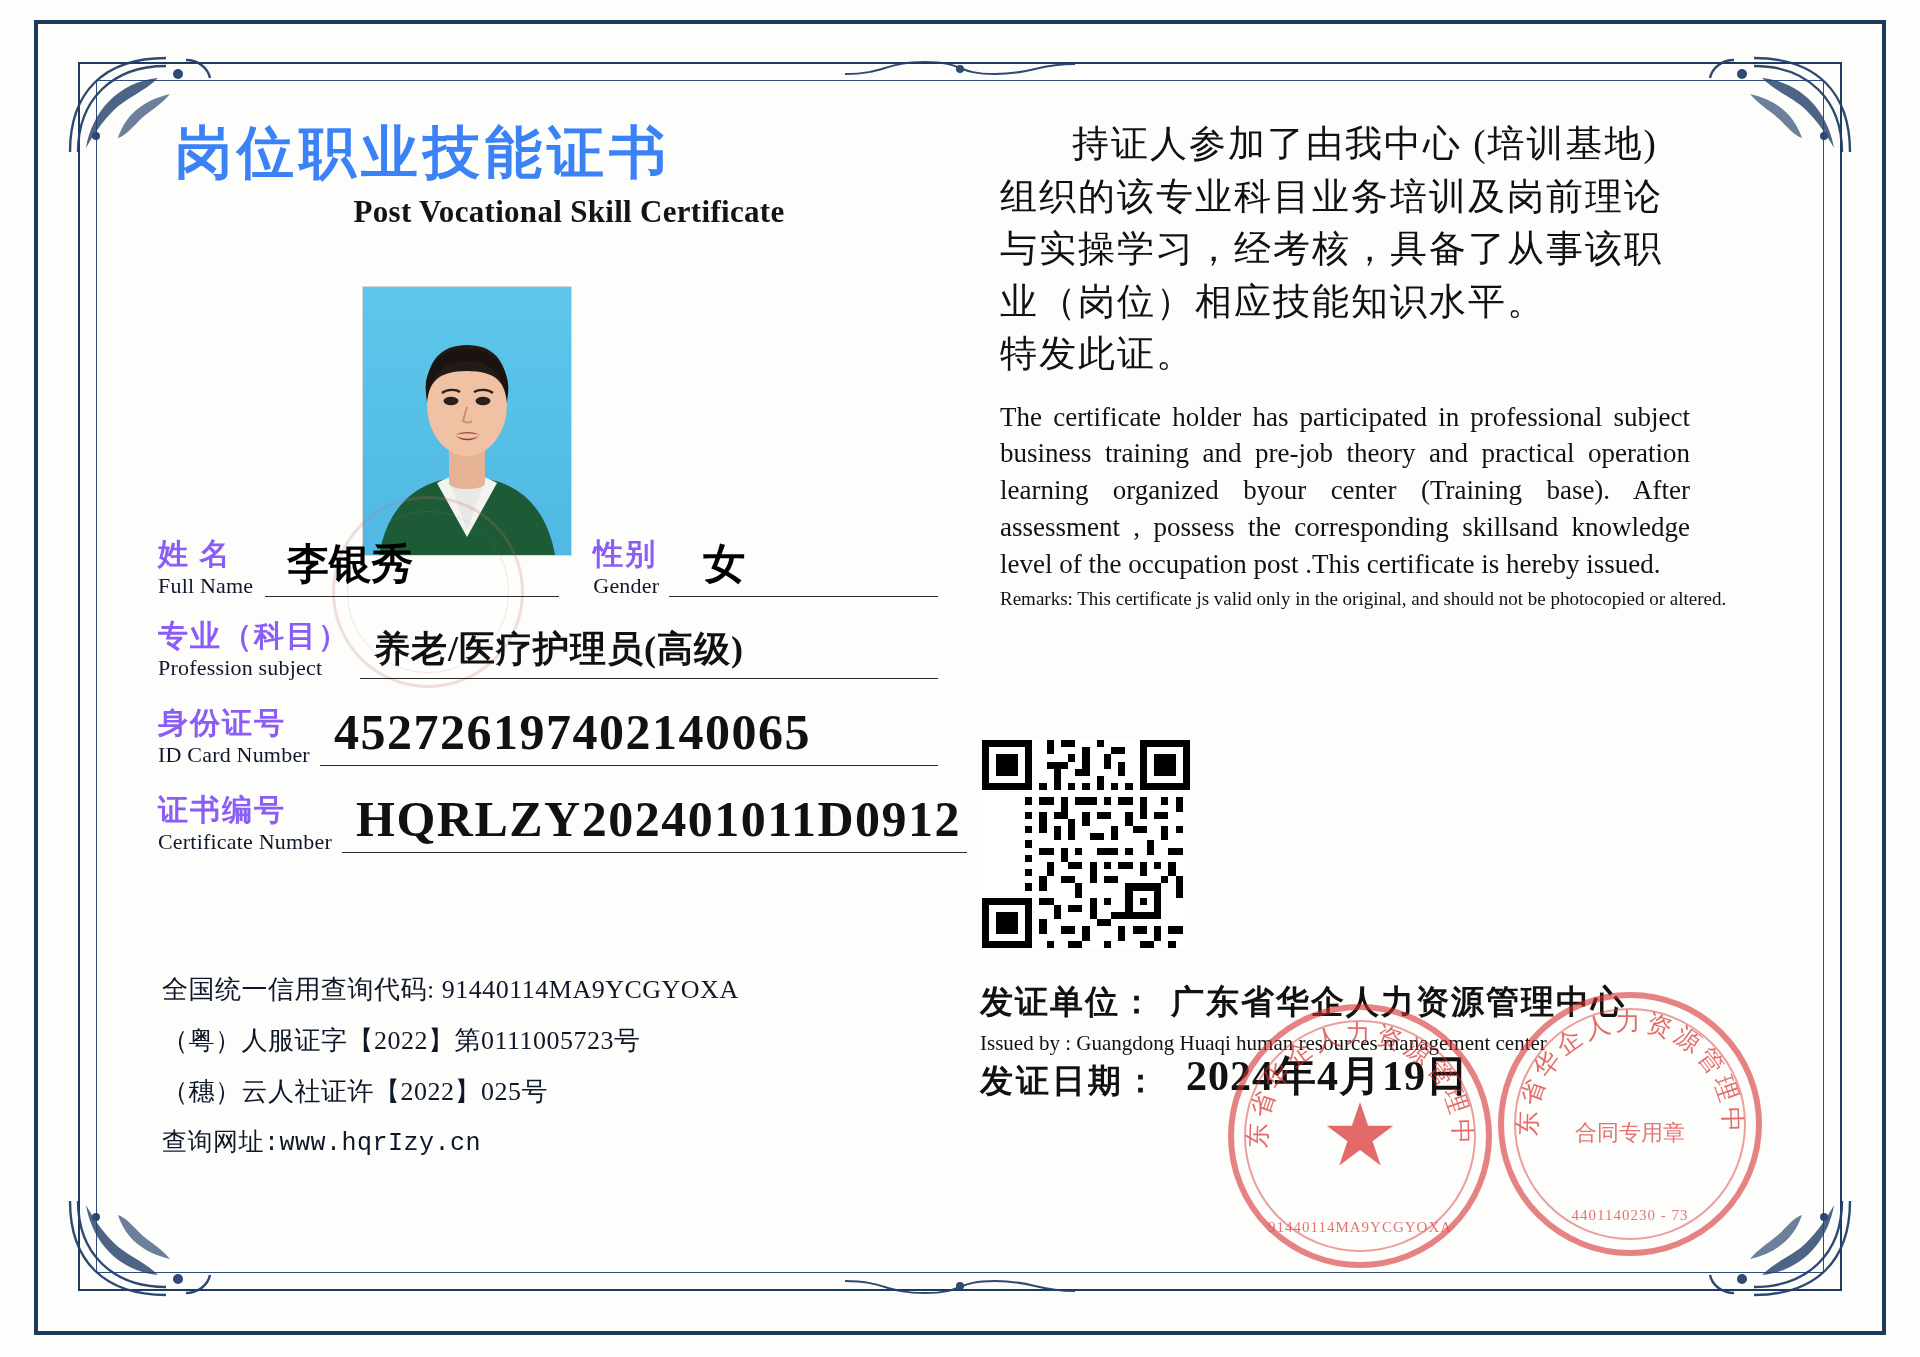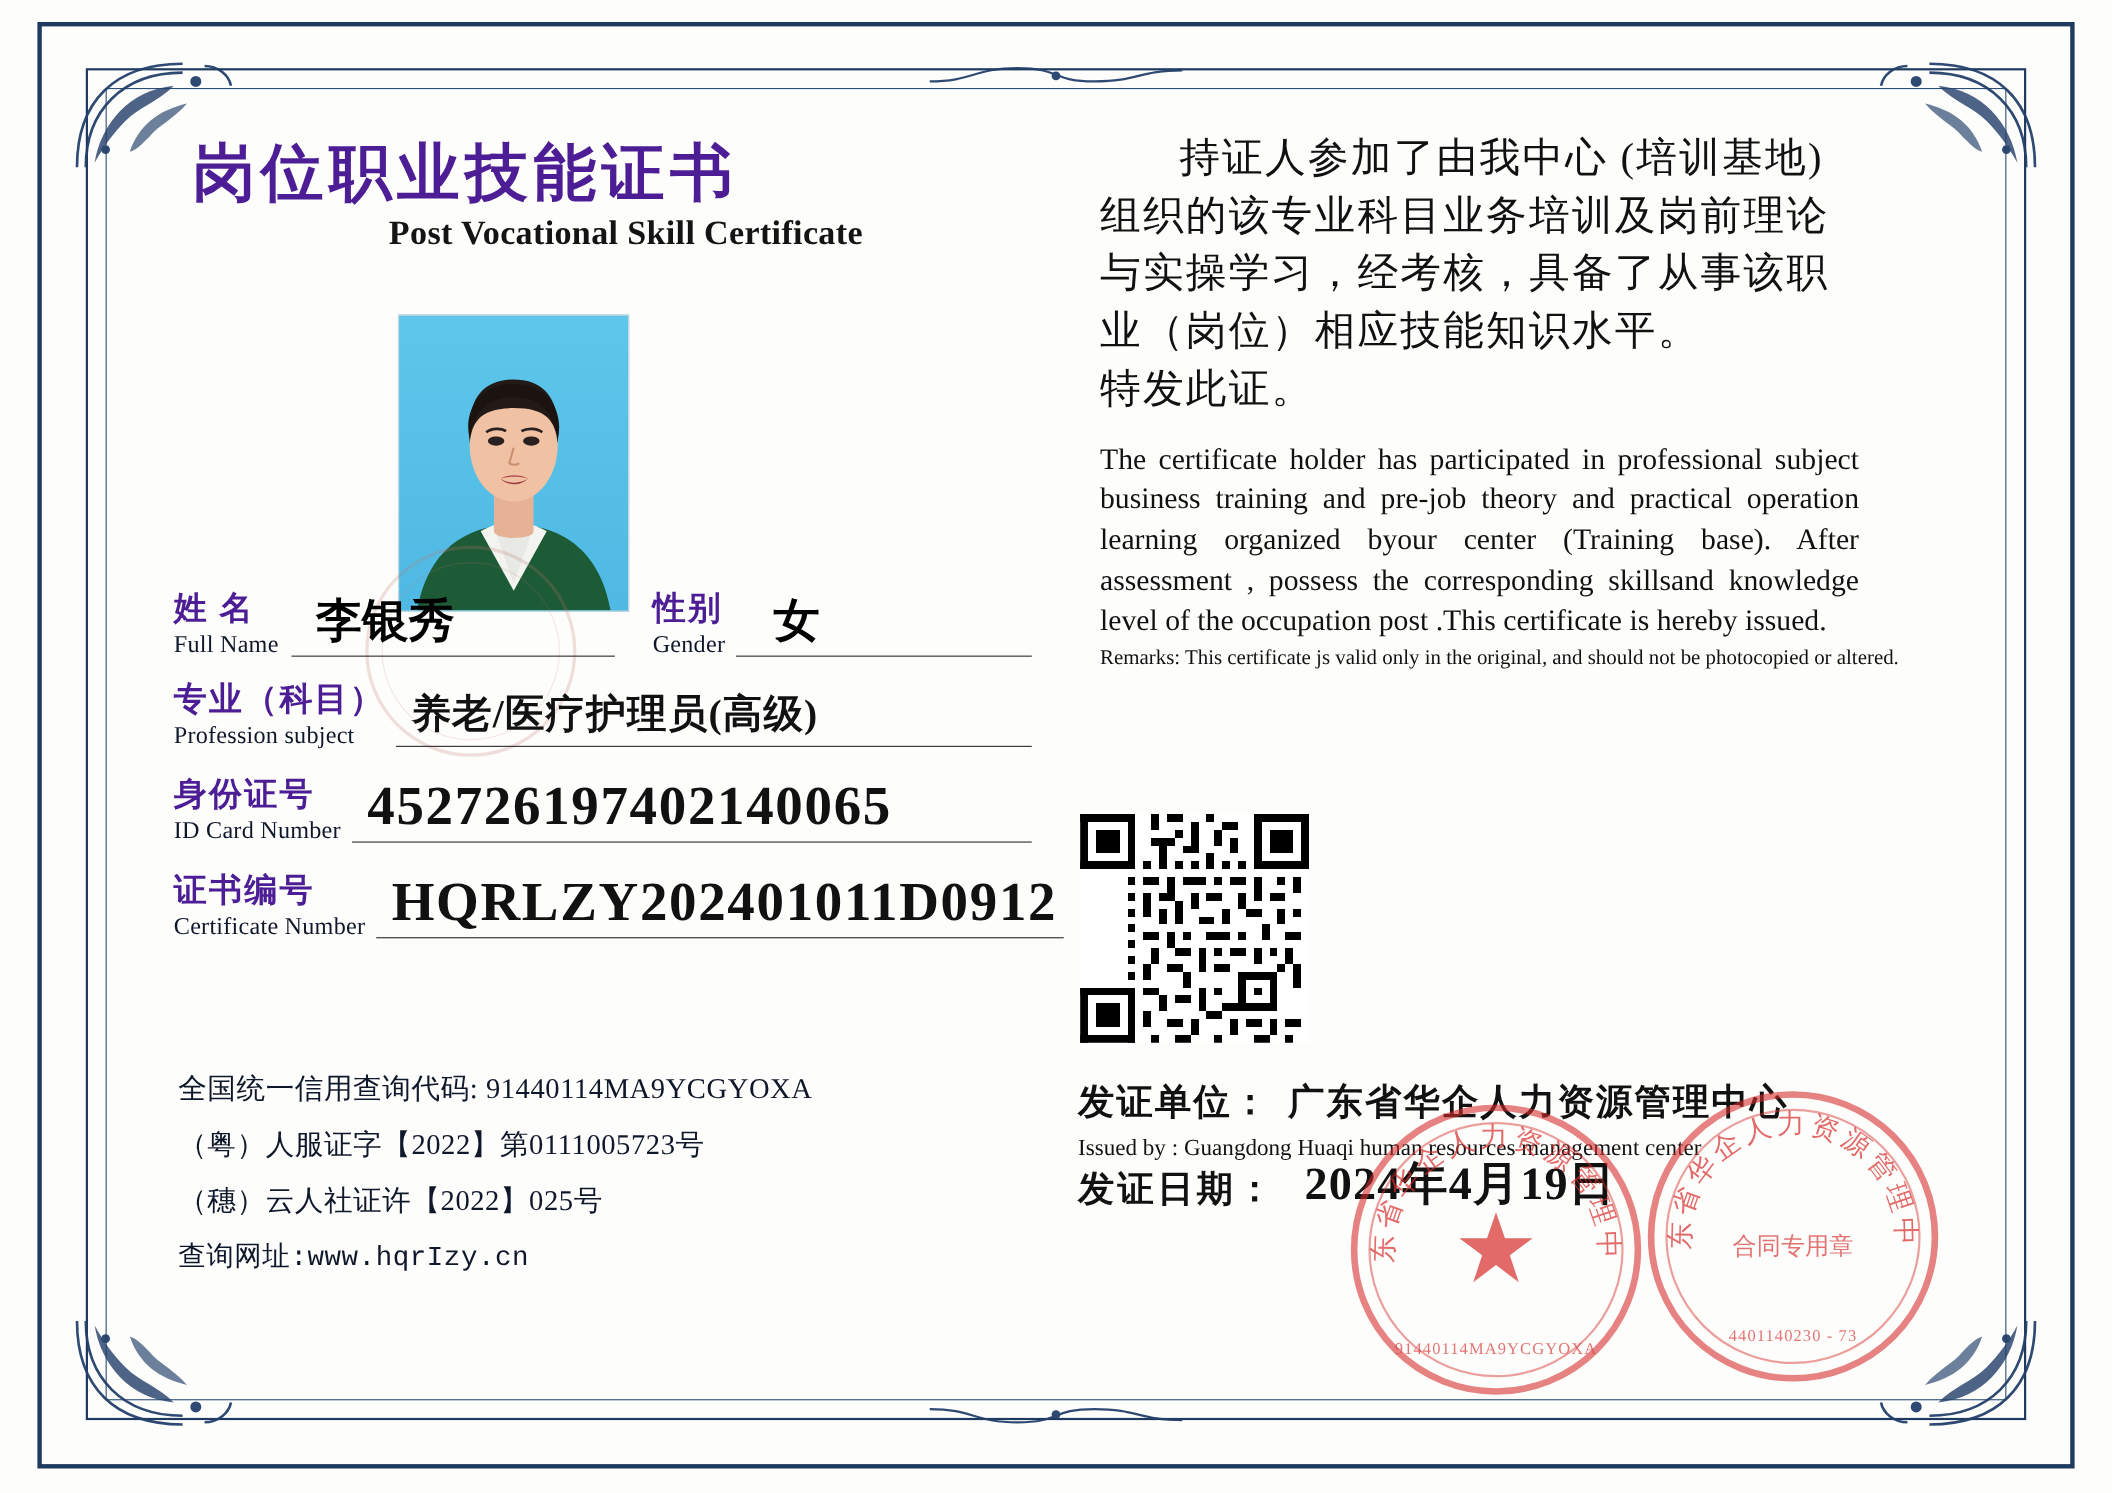--- a/index.html
+++ b/index.html
@@ -77,25 +77,25 @@
     position: relative;
   }
   .col-right {
     flex: 1;
     position: relative;
     padding-left: 40px;
   }
 
   
   .title-cn {
-    font-family: Liberation Serif, serif;
+    font-family: Liberation Mono, monospace;
     font-weight: bold;
     font-size: 57px;
     letter-spacing: 5px;
-    color: #4c1d95;
+    color: #3b82f6;
     margin: 24px 0 0 55px;
     line-height: 1.05;
   }
   .title-en {
     font-family: "Liberation Serif", serif;
     font-weight: bold;
     font-size: 31px;
     color: #141414;
     margin: 6px 0 0 58px;
     letter-spacing: .3px;
@@ -151,21 +151,21 @@
   }
   .lbl {
     flex: 0 0 auto;
     line-height: 1;
   }
   .lbl .cn {
     display: block;
     font-size: 30px;
     font-weight: bold;
     letter-spacing: 2px;
-    color: #4c1d95;
+    color: #8b5cf6;
   }
   .lbl .en {
     display: block;
     font-size: 22px;
     color: #0f172a;
     margin-top: 6px;
     letter-spacing: .2px;
   }
   .val {
     flex: 1 1 auto;

